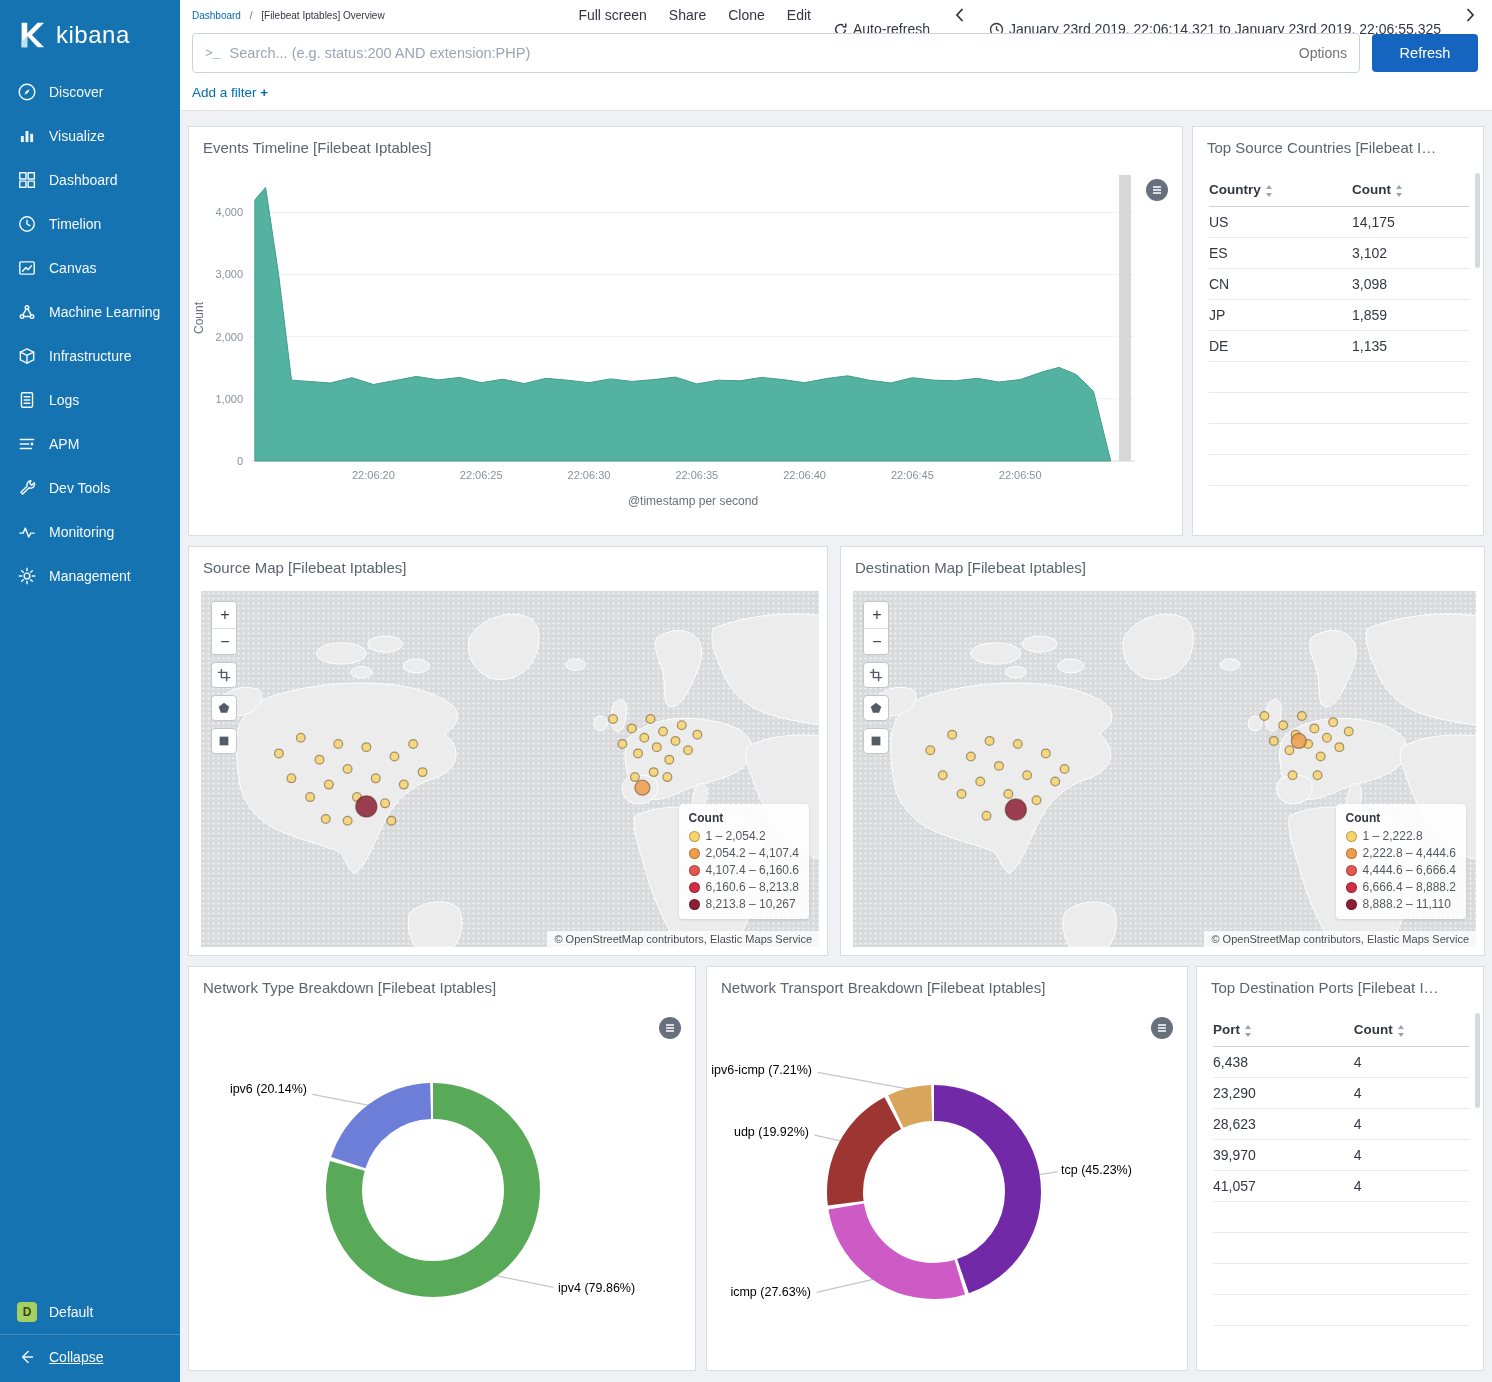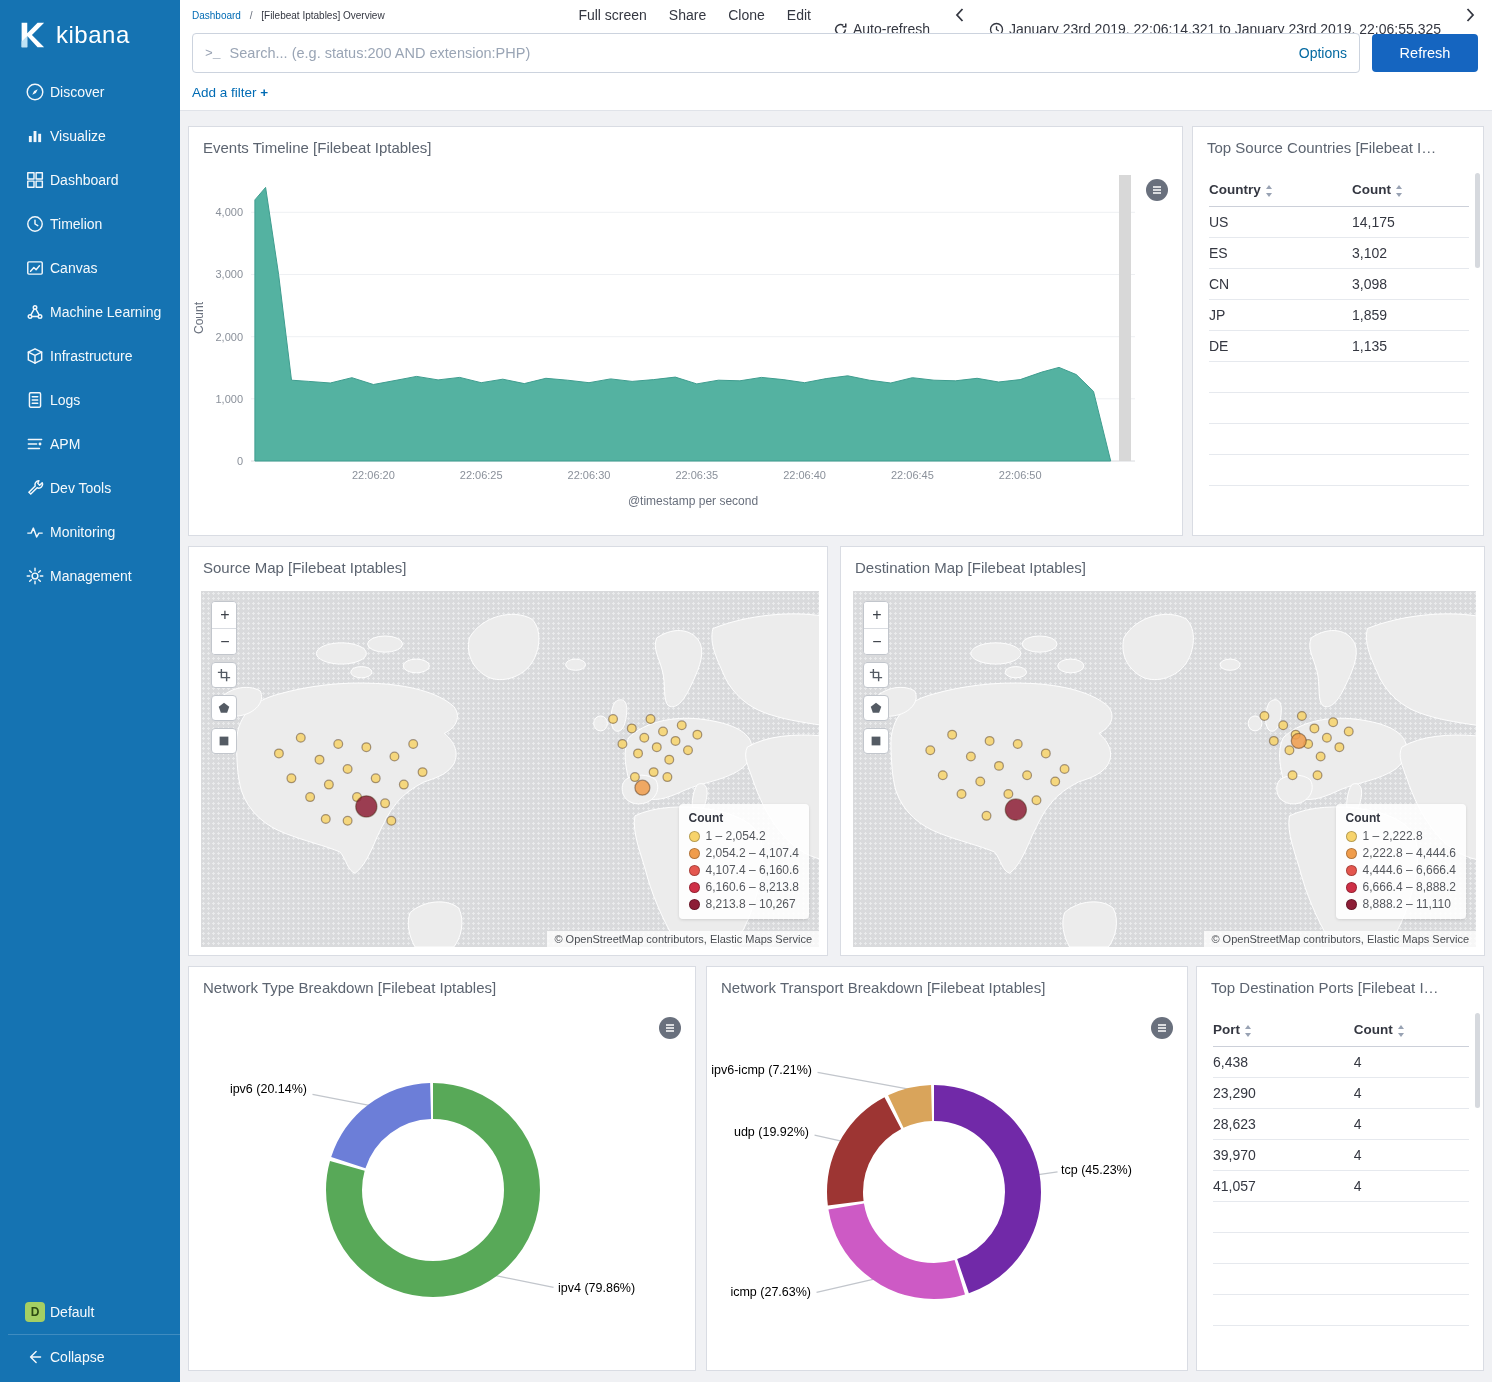--- a/index.html
+++ b/index.html
@@ -5,29 +5,29 @@
   * { margin:0; padding:0; box-sizing:border-box; }
   html,body { background:#fff; }
   .page { position:relative; width:1492px; height:1382px; overflow:hidden;
           font-family:"Liberation Sans",sans-serif; color:#343741; font-size:14px; }
 
   
   .sidebar { position:absolute; left:0; top:0; width:180px; height:100%; background:#1573b2; }
   .logo { display:flex; align-items:center; gap:10px; height:70px; padding:0 16px; cursor:pointer; }
   .logo-mark { width:30px; height:30px; }
   .logo-text { color:#fff; font-size:24px; letter-spacing:.5px; }
-  .nav-item { display:flex; align-items:center; gap:5px; height:44px; padding:0 17px;
-              color:rgba(255,255,255,.96); font-size:14px; cursor:pointer;margin-left:8px; }
+  .nav-item { display:flex; align-items:center; gap:12px; height:44px; padding:0 17px;
+              color:rgba(255,255,255,.96); font-size:14px; cursor:pointer; }
   .nav-icon { width:20px; height:20px; display:flex; }
   .sicon { width:20px; height:20px; fill:none; stroke:#fff; stroke-width:1.3;
            stroke-linecap:round; stroke-linejoin:round; opacity:.95; }
   .sidebar-footer { position:absolute; left:0; right:0; bottom:4px; }
   .space-badge { width:20px; height:20px; border-radius:4px; background:#a5cf63; color:#2e4a12;
                  font-size:12px; font-weight:bold; display:flex; align-items:center; justify-content:center; }
-  .collapse-item { border-top:1px solid rgba(255,255,255,.18); }
+  .collapse-item { border-top:1px solid rgba(255,255,255,.18);text-decoration:underline; }
 
   
   .main { position:absolute; left:180px; top:0; right:0; bottom:0; }
   .topbar { position:absolute; left:0; right:0; top:0; height:110px; background:#fff; }
   .breadcrumb-row { display:flex; align-items:center; justify-content:space-between;
                     height:30px; padding:0 14px 0 12px; }
   .breadcrumb { font-size:10px; color:#343741; white-space:nowrap; }
   .breadcrumb a { color:#006bb4; text-decoration:none; cursor:pointer; }
   .breadcrumb .sep { color:#69707d; margin:0 6px; }
   .top-menu { display:flex; align-items:center; gap:22px; white-space:nowrap; }
@@ -36,21 +36,21 @@
   .auto-refresh, .time-range { display:flex; align-items:center; cursor:pointer;margin-top:28px; }
   .chev-btn { background:none; border:none; cursor:pointer; display:flex; padding:2px; }
 
   .search-row { display:flex; align-items:center; gap:12px; height:46px; padding:0 14px 0 12px; }
   .search-box { flex:1; display:flex; align-items:center; gap:9px; height:40px;
                 border:1px solid #ccd3de; border-radius:4px; padding:0 12px; background:#fff; }
   .prompt-icon { font-family:"Liberation Mono",monospace; font-size:13px; color:#98a2b3; }
   .search-box input { flex:1; border:none; outline:none; font-size:14.5px; color:#343741;
                       font-family:inherit; }
   .search-box input::placeholder { color:#9aa5b5; }
-  .options-link { color:#0369a1; cursor:pointer; }
+  .options-link { color:#737373; cursor:pointer; }
   .refresh-btn { width:106px; height:38px; border:none; border-radius:4px; background:#1565c0;
                  color:#fff; font-size:14.5px; font-family:inherit; cursor:pointer; }
   .filter-row { display:flex; align-items:center; height:33px; padding:0 12px; }
   .add-filter { color:#006bb4; font-size:13.5px; cursor:pointer; text-decoration:none; }
   .add-filter .plus { font-weight:bold; }
 
   
   .content { position:absolute; left:0; right:0; top:110px; bottom:0; background:#f0f1f4;
              border-top:1px solid #e0e3e9; }
   .panel { position:absolute; background:#fff; border:1px solid #d9dce3; overflow:hidden; }

